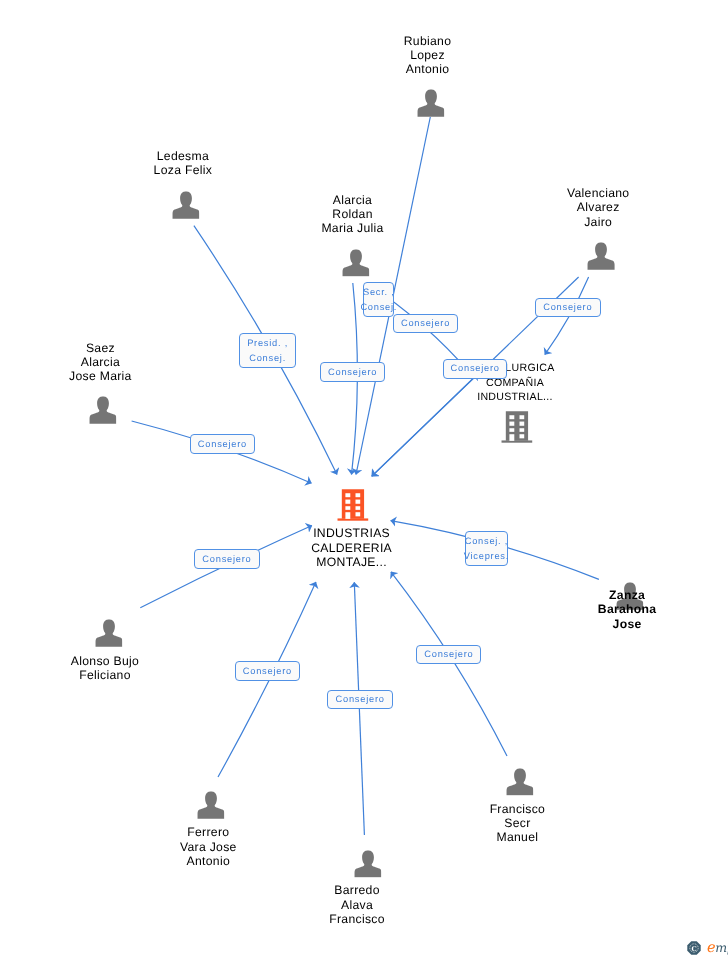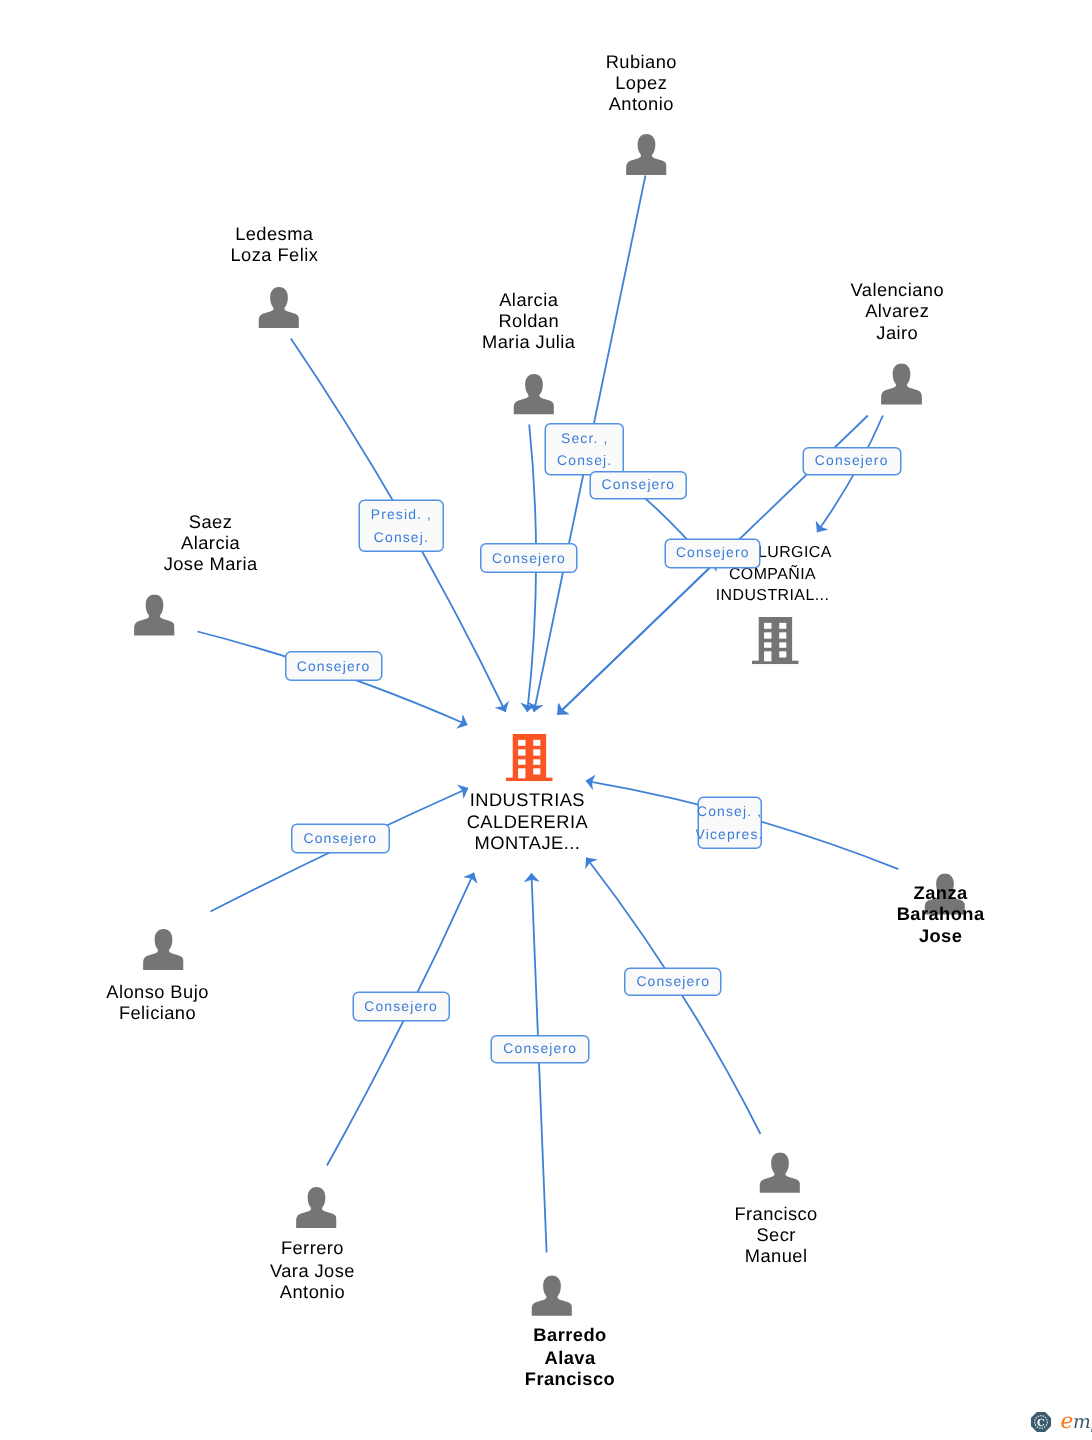--- a/index.html
+++ b/index.html
@@ -95,21 +95,21 @@
           <div>Alvarez</div>
           <div>Jairo</div>
         </div>
       </div>
       <div class="node">
         <div class="ic" style="left: 102.5px; top: 410px;">
           <svg viewBox="0 0 64 64" width="27.6" height="27.6" style="display:block">
             <path fill="#757575" d="M32.0 0.3 C23.1 0.3 18.3 7.2 18.3 16.4 C18.3 22.6 20.1 28.6 22.8 31.7 C23.6 32.8 23.8 34.2 23.0 35.5 C21.8 37.4 17.9 38.4 14.399999999999999 39.5 C9.600000000000001 40.9 5.699999999999999 42.2 3.8000000000000007 43.7 C1.6999999999999993 45.2 0.6000000000000014 48.2 0.5 52.2 L0.5 63.8 L63.5 63.8 L63.5 52.2 C63.4 48.2 62.3 45.2 60.2 43.7 C58.3 42.2 54.4 40.9 49.6 39.5 C46.1 38.4 42.2 37.4 41.0 35.5 C40.2 34.2 40.4 32.8 41.2 31.7 C43.9 28.6 45.7 22.6 45.7 16.4 C45.7 7.2 40.9 0.3 32.0 0.3 Z"></path>
           </svg>
         </div>
-        <div class="nm" style="left: 100.4px; top: 340.6px; margin-left: 40px;">
+        <div class="nm" style="left: 100.4px; top: 340.6px;">
           <div>Saez</div>
           <div>Alarcia</div>
           <div>Jose Maria</div>
         </div>
       </div>
       <div class="node">
         <div class="ic" style="left: 108.5px; top: 633px;">
           <svg viewBox="0 0 64 64" width="27.6" height="27.6" style="display:block">
             <path fill="#757575" d="M32.0 0.3 C23.1 0.3 18.3 7.2 18.3 16.4 C18.3 22.6 20.1 28.6 22.8 31.7 C23.6 32.8 23.8 34.2 23.0 35.5 C21.8 37.4 17.9 38.4 14.399999999999999 39.5 C9.600000000000001 40.9 5.699999999999999 42.2 3.8000000000000007 43.7 C1.6999999999999993 45.2 0.6000000000000014 48.2 0.5 52.2 L0.5 63.8 L63.5 63.8 L63.5 52.2 C63.4 48.2 62.3 45.2 60.2 43.7 C58.3 42.2 54.4 40.9 49.6 39.5 C46.1 38.4 42.2 37.4 41.0 35.5 C40.2 34.2 40.4 32.8 41.2 31.7 C43.9 28.6 45.7 22.6 45.7 16.4 C45.7 7.2 40.9 0.3 32.0 0.3 Z"></path>
           </svg>
@@ -154,21 +154,21 @@
           <div>Secr</div>
           <div>Manuel</div>
         </div>
       </div>
       <div class="node">
         <div class="ic" style="left: 367.5px; top: 863.5px;">
           <svg viewBox="0 0 64 64" width="27.6" height="27.6" style="display:block">
             <path fill="#757575" d="M32.0 0.3 C23.1 0.3 18.3 7.2 18.3 16.4 C18.3 22.6 20.1 28.6 22.8 31.7 C23.6 32.8 23.8 34.2 23.0 35.5 C21.8 37.4 17.9 38.4 14.399999999999999 39.5 C9.600000000000001 40.9 5.699999999999999 42.2 3.8000000000000007 43.7 C1.6999999999999993 45.2 0.6000000000000014 48.2 0.5 52.2 L0.5 63.8 L63.5 63.8 L63.5 52.2 C63.4 48.2 62.3 45.2 60.2 43.7 C58.3 42.2 54.4 40.9 49.6 39.5 C46.1 38.4 42.2 37.4 41.0 35.5 C40.2 34.2 40.4 32.8 41.2 31.7 C43.9 28.6 45.7 22.6 45.7 16.4 C45.7 7.2 40.9 0.3 32.0 0.3 Z"></path>
           </svg>
         </div>
-        <div class="nm" style="left: 380px; top: 883.4px; font-weight: bold;">
+        <div class="nm" style="left: 357px; top: 883.4px;">
           <div>Barredo</div>
           <div>Alava</div>
           <div>Francisco</div>
         </div>
       </div>
       <div class="node">
         <div class="ic" style="left: 353px; top: 504.8px;">
           <svg viewBox="0 0 64 64" width="31.4" height="34.2" style="display:block">
             <path fill="#fb5425" d="M9.2 0H54.6V60H9.2z"></path>
             <rect x="0" y="59.4" width="64" height="4.6" fill="#fb5425"></rect>
@@ -212,21 +212,21 @@
           <div>COMPAÑIA</div>
           <div>INDUSTRIAL...</div>
         </div>
       </div>
     </div>
   <div id="rels">
       <div class="rel" style="left: 239.3px; top: 333.3px; width: 56.6px; height: 34.6px;">
         <span>Presid. ,</span>
         <span>Consej.</span>
       </div>
-      <div class="rel" style="left: 363.3px; top: 282px; width: 53px; height: 35px;">
+      <div class="rel" style="left: 363.3px; top: 282px; width: 31px; height: 35px;">
         <span>Secr. ,</span>
         <span>Consej.</span>
       </div>
       <div class="rel" style="left: 393.3px; top: 314.3px; width: 64.5px; height: 19.1px;">
         <span>Consejero</span>
       </div>
       <div class="rel" style="left: 319.9px; top: 362.4px; width: 65.5px; height: 19.3px;">
         <span>Consejero</span>
       </div>
       <div class="rel" style="left: 534.9px; top: 297.9px; width: 65.8px; height: 18.7px;">

